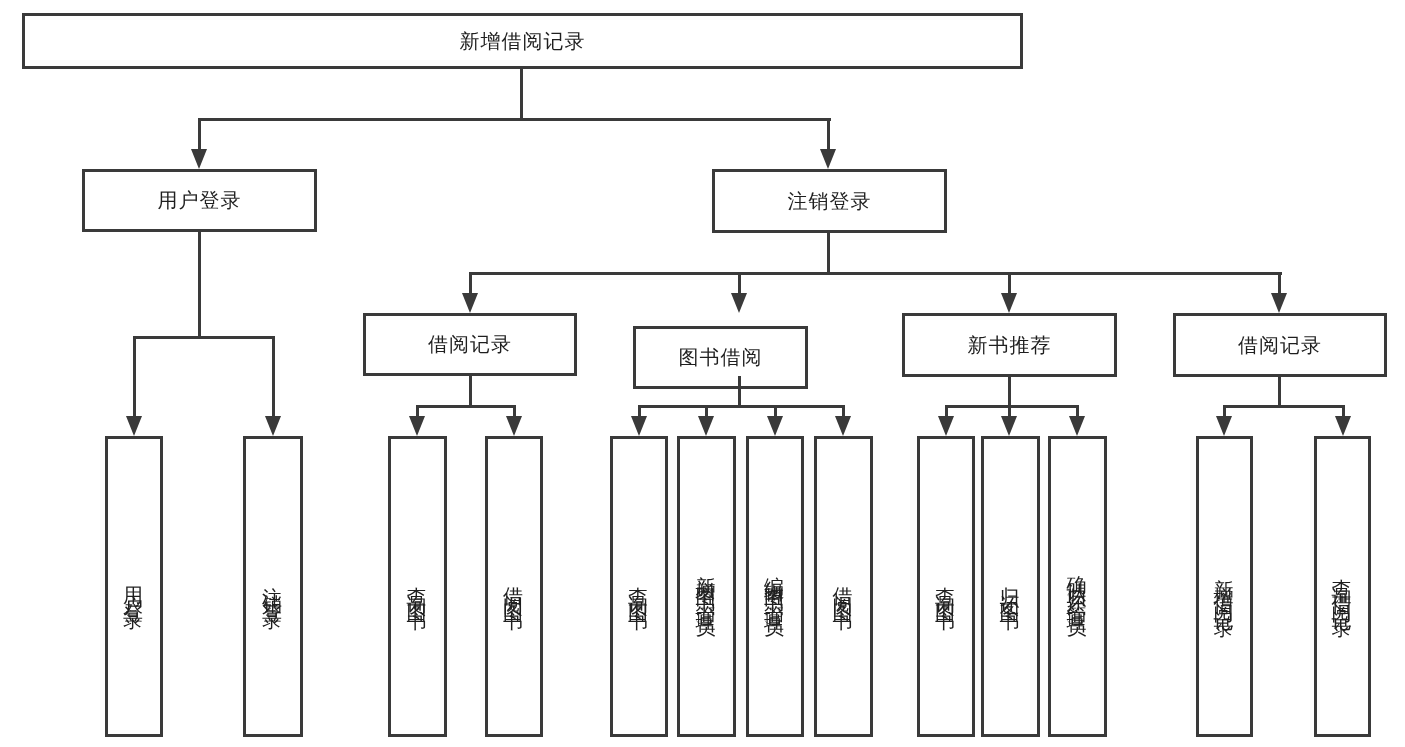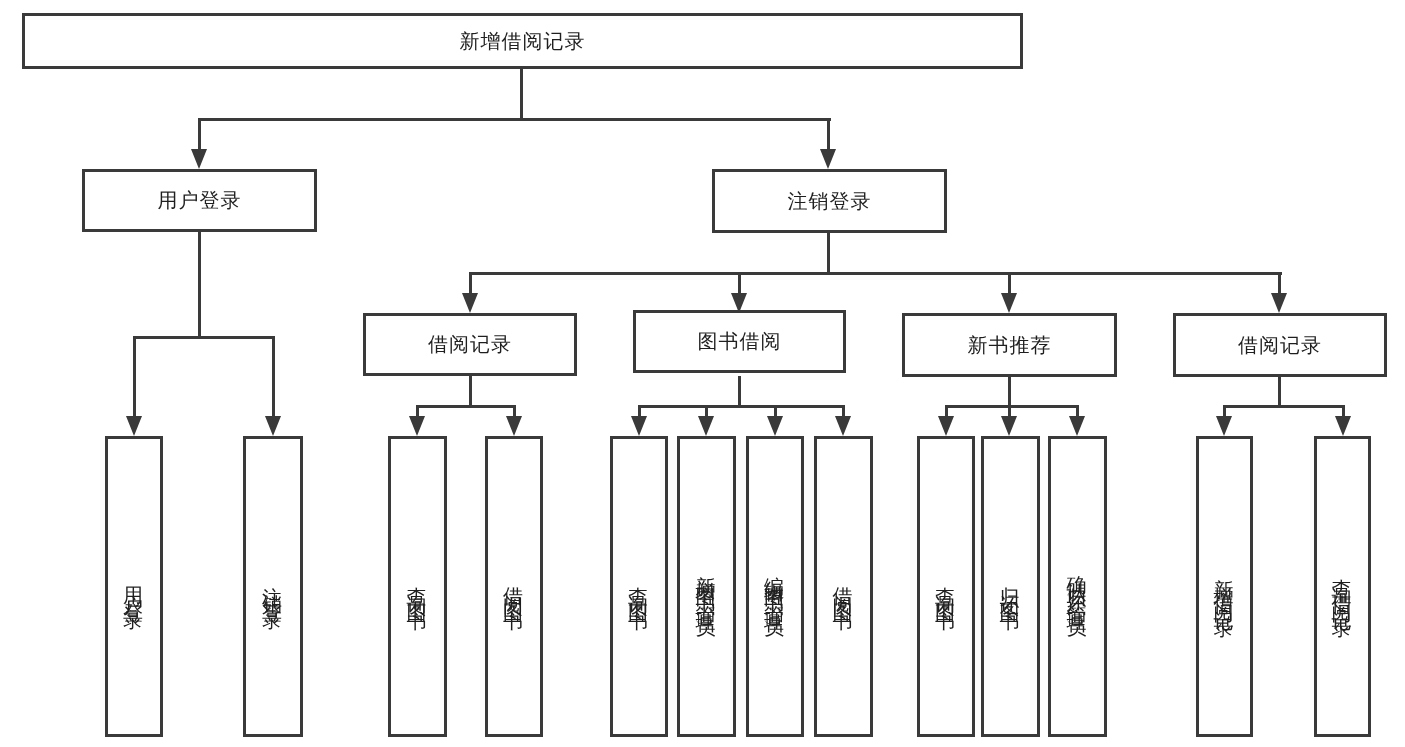--- a/index.html
+++ b/index.html
@@ -104,21 +104,21 @@
   <div class="line vline" style="left:738px; top:272px; height:24px;"></div>
   <div class="arrow" style="left:731px; top:293px;"></div>
   <div class="line vline" style="left:1008px; top:272px; height:24px;"></div>
   <div class="arrow" style="left:1001px; top:293px;"></div>
   <div class="line vline" style="left:1278px; top:272px; height:24px;"></div>
   <div class="arrow" style="left:1271px; top:293px;"></div>
 
   <div class="box" style="left:363px; top:313px; width:214px; height:63px;">
     <span>借阅记录</span>
   </div>
-  <div class="box" style="left:633px; top:310px; width:213px; height:63px;">
+  <div class="box" style="left:633px; top:326px; width:175px; height:63px;">
     <span>图书借阅</span>
   </div>
   <div class="box" style="left:902px; top:313px; width:215px; height:64px;">
     <span>新书推荐</span>
   </div>
   <div class="box" style="left:1173px; top:313px; width:214px; height:64px;">
     <span>借阅记录</span>
   </div>
 
   <div class="line vline" style="left:469px; top:376px; height:32px;"></div>

